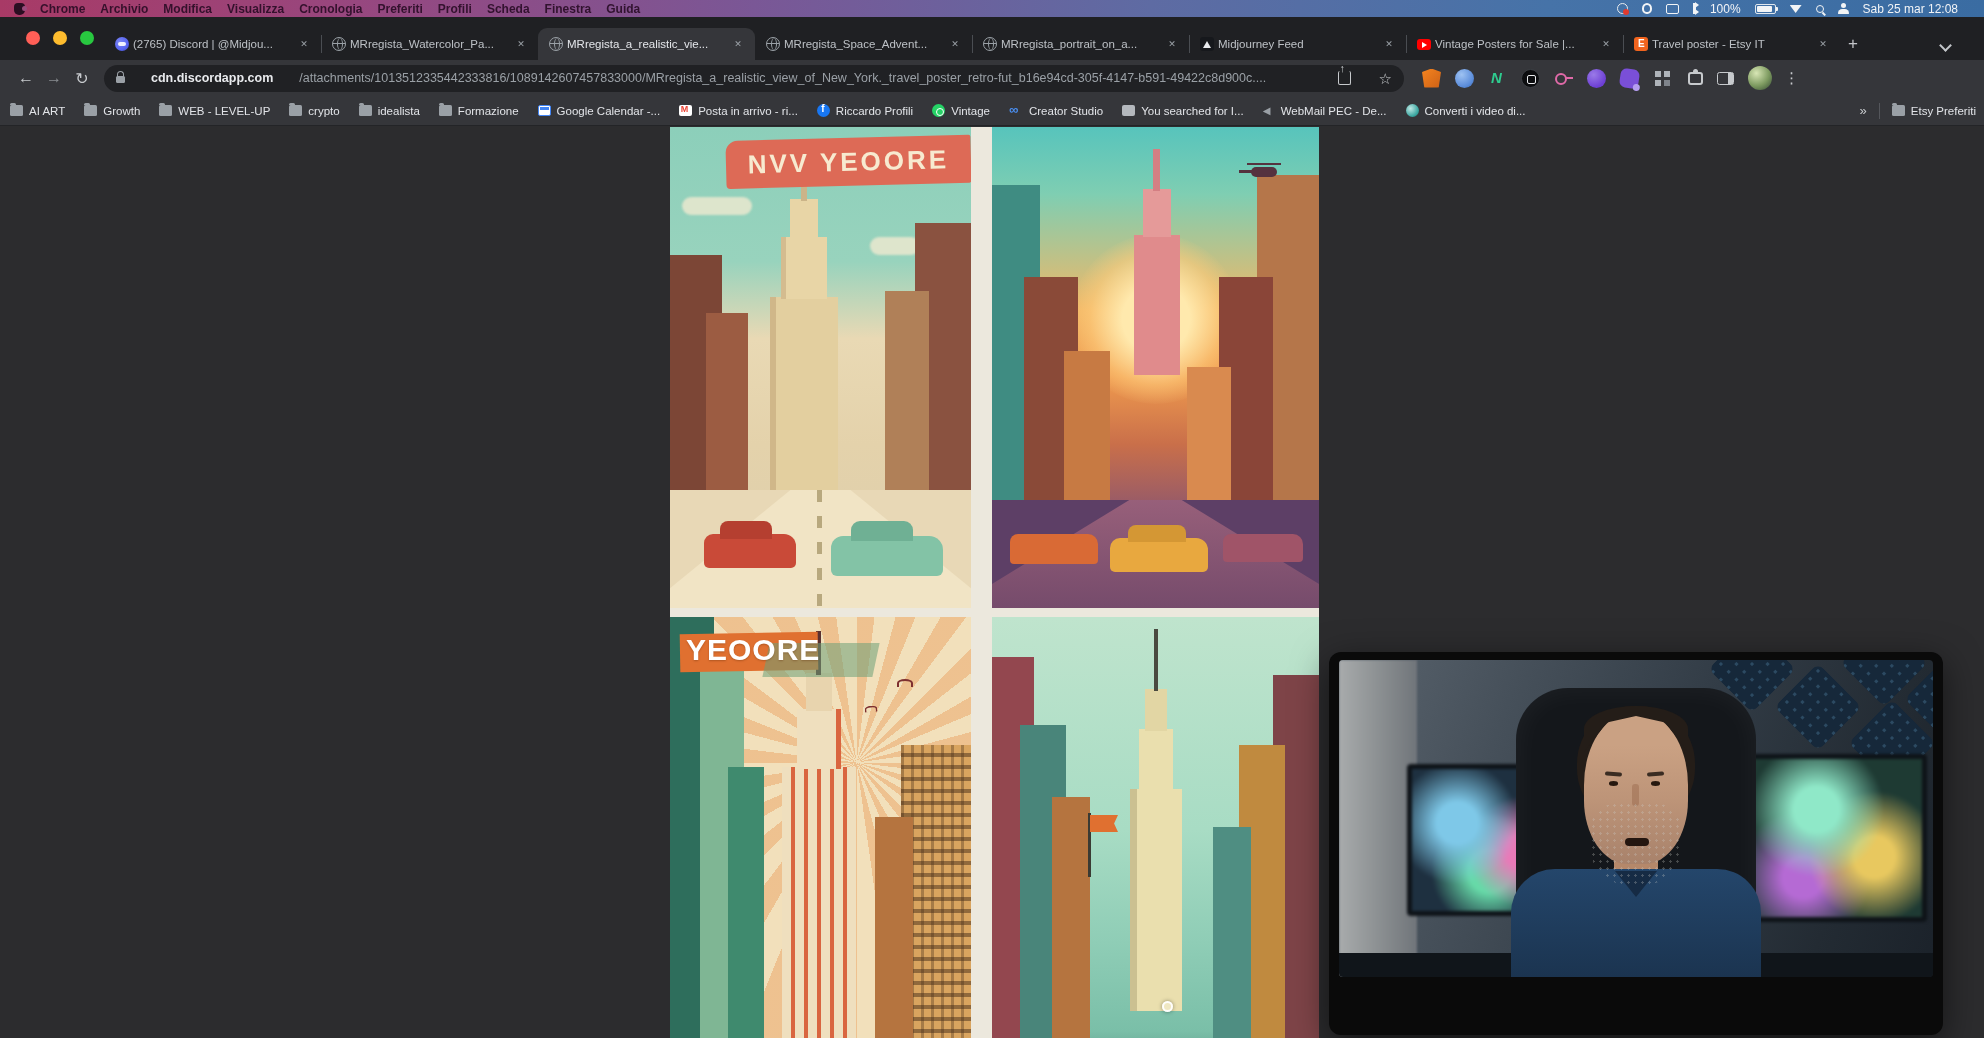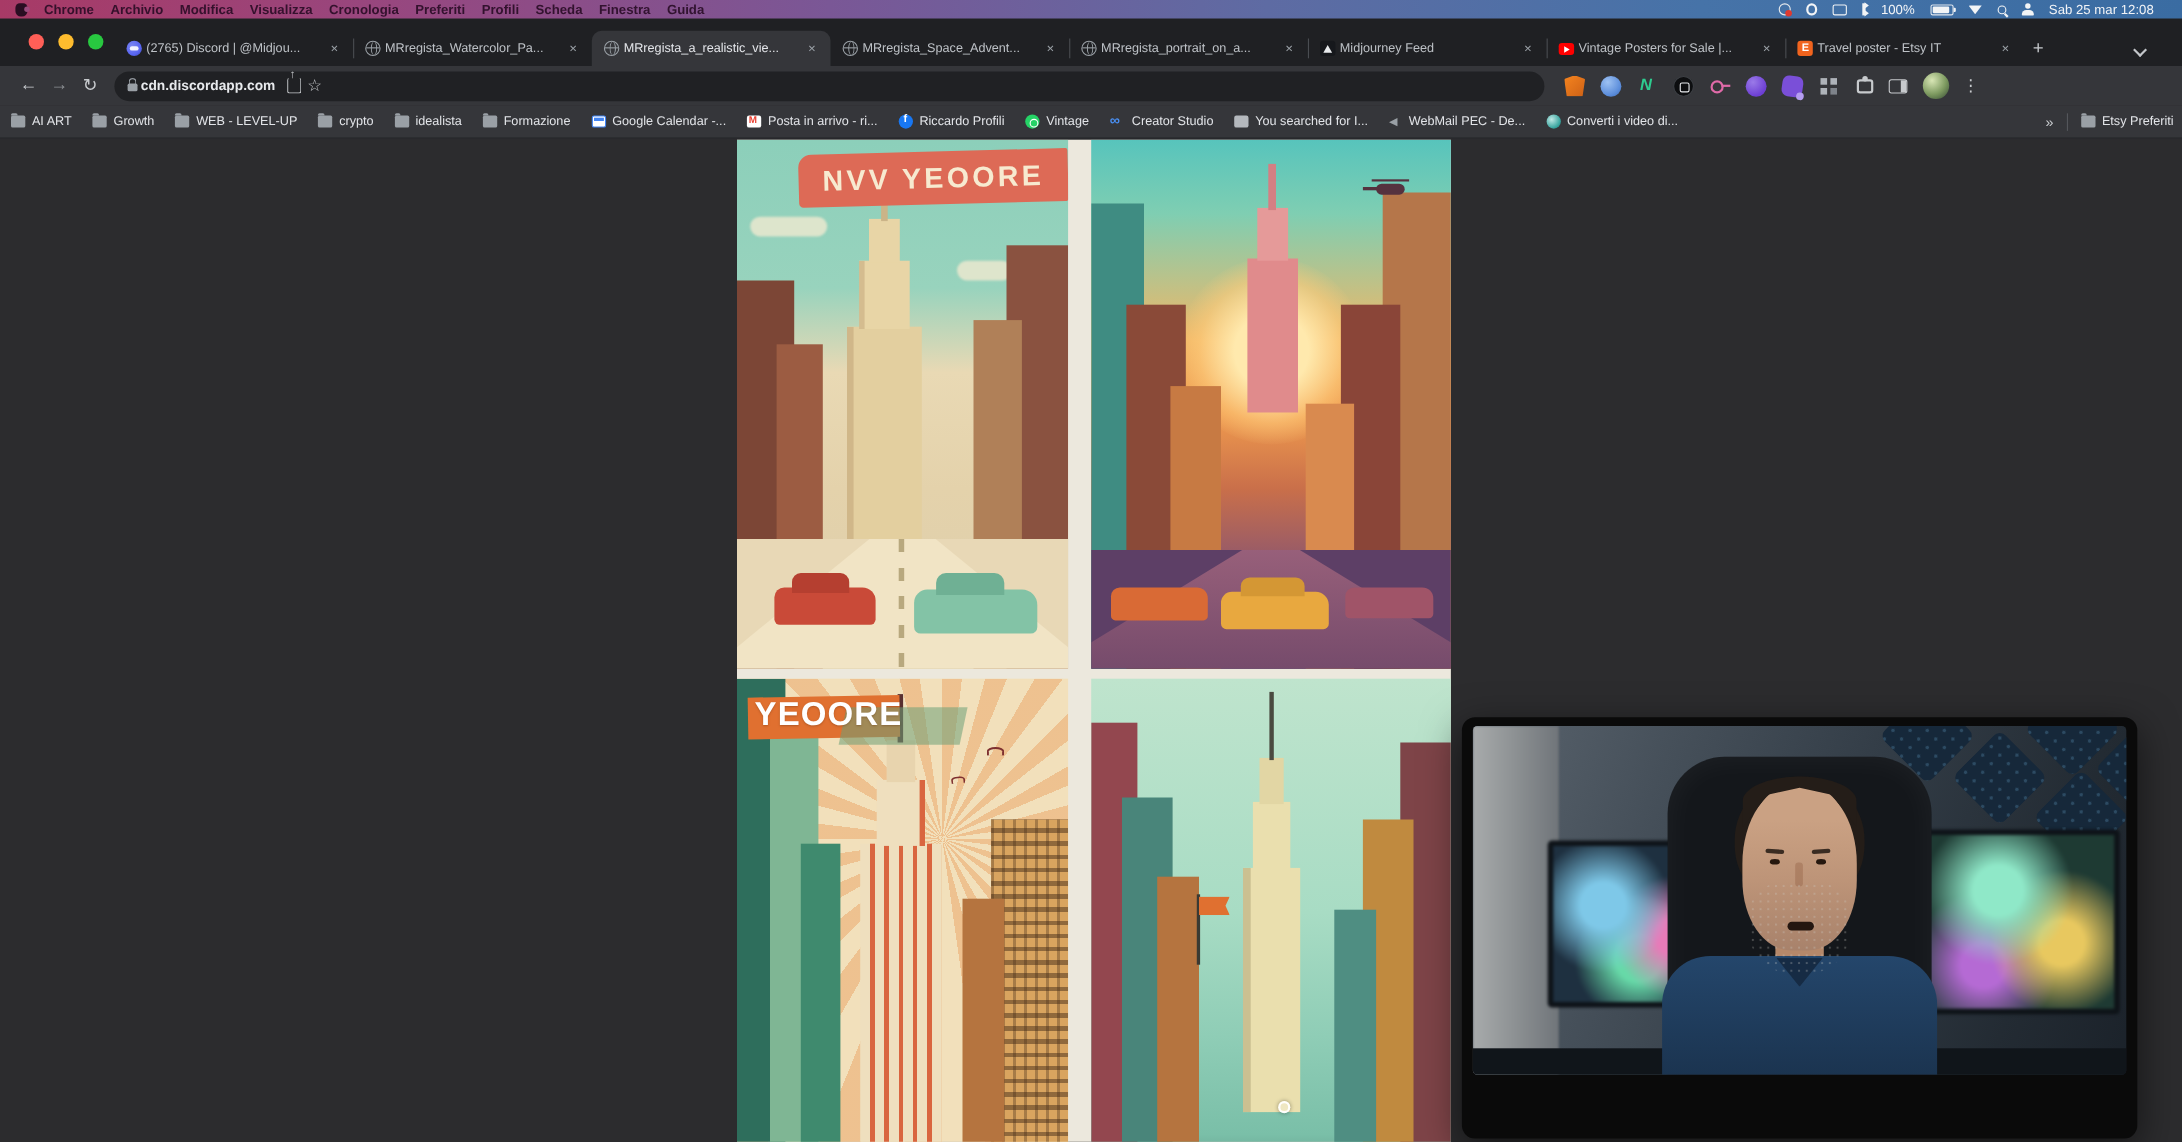--- a/index.html
+++ b/index.html
@@ -67,21 +67,21 @@
   .tab-chevron{ position:absolute; right:34px; bottom:10px; width:10px; height:10px; }
   .tab-chevron::before{ content:""; position:absolute; left:1px; top:1px; width:7px; height:7px;
     border-right:2px solid #c3c6ca; border-bottom:2px solid #c3c6ca; transform:rotate(45deg); }
 
   
   #toolbar{ position:absolute; left:0; top:60px; width:1984px; height:36px; background:#35363a;
             display:flex; align-items:center; padding:0 12px; }
   .nav-btn{ width:28px; height:28px; display:flex; align-items:center; justify-content:center; font-size:16px; color:#c7cacd; }
   .nav-btn.fwd{ color:#8a8e92; }
   .url-pill{ margin-left:8px; width:1300px; height:27px; background:#202124; border-radius:14px;
-             display:flex; align-items:center; padding:0 12px; gap:3px; overflow:hidden; }
+             display:flex; align-items:center; padding:0 12px; gap:26px; overflow:hidden; }
   .lock{ width:9px; height:7px; border-radius:1.5px; background:#9aa0a6; position:relative; flex:none; margin-top:3px; }
   .lock::before{ content:""; position:absolute; top:-5px; left:1px; width:5px; height:6px;
     border:1.5px solid #9aa0a6; border-bottom:none; border-radius:4px 4px 0 0; }
   .url-domain{ color:#e8eaed; font-size:12.5px; font-weight:700; white-space:nowrap; flex:none; }
   .url-path{ color:#9aa0a6; font-size:12.5px; white-space:nowrap; overflow:hidden; flex:1; }
   .share{ width:13px; height:14px; border:1.5px solid #c7cacd; border-top:none; border-radius:2px; position:relative; flex:none; margin:0 2px 0 8px; }
   .share::before{ content:"\2191"; position:absolute; left:1px; top:-9px; color:#c7cacd; font-size:11px; }
   .star{ flex:none; color:#c7cacd; font-size:15px; line-height:1; }
   .star::before{ content:"\2606"; }
   .ext-row{ display:flex; align-items:center; gap:14px; margin-left:18px; }
@@ -364,20 +364,21 @@
   <div class="tab-chevron"></div>
 </div>
 
 <div id="toolbar">
   <span class="nav-btn">←</span>
   <span class="nav-btn fwd">→</span>
   <span class="nav-btn">↻</span>
   <div class="url-pill">
     <span class="lock"></span>
     <span class="url-domain">cdn.discordapp.com</span>
+    <span class="url-path">/attachments/1013512335442333816/1089142607457833000/MRregista_a_realistic_view_of_New_York._travel_poster_retro-fut_b16e94cd-305f-4147-b591-49422c8d900c....</span>
     <span class="share"></span>
     <span class="star"></span>
   </div>
   <div class="ext-row">
     <span class="ext e-fox"></span>
     <span class="ext e-blue"></span>
     <span class="ext e-green"></span>
     <span class="ext e-dark"></span>
     <span class="ext e-key"></span>
     <span class="ext e-purple"></span>

